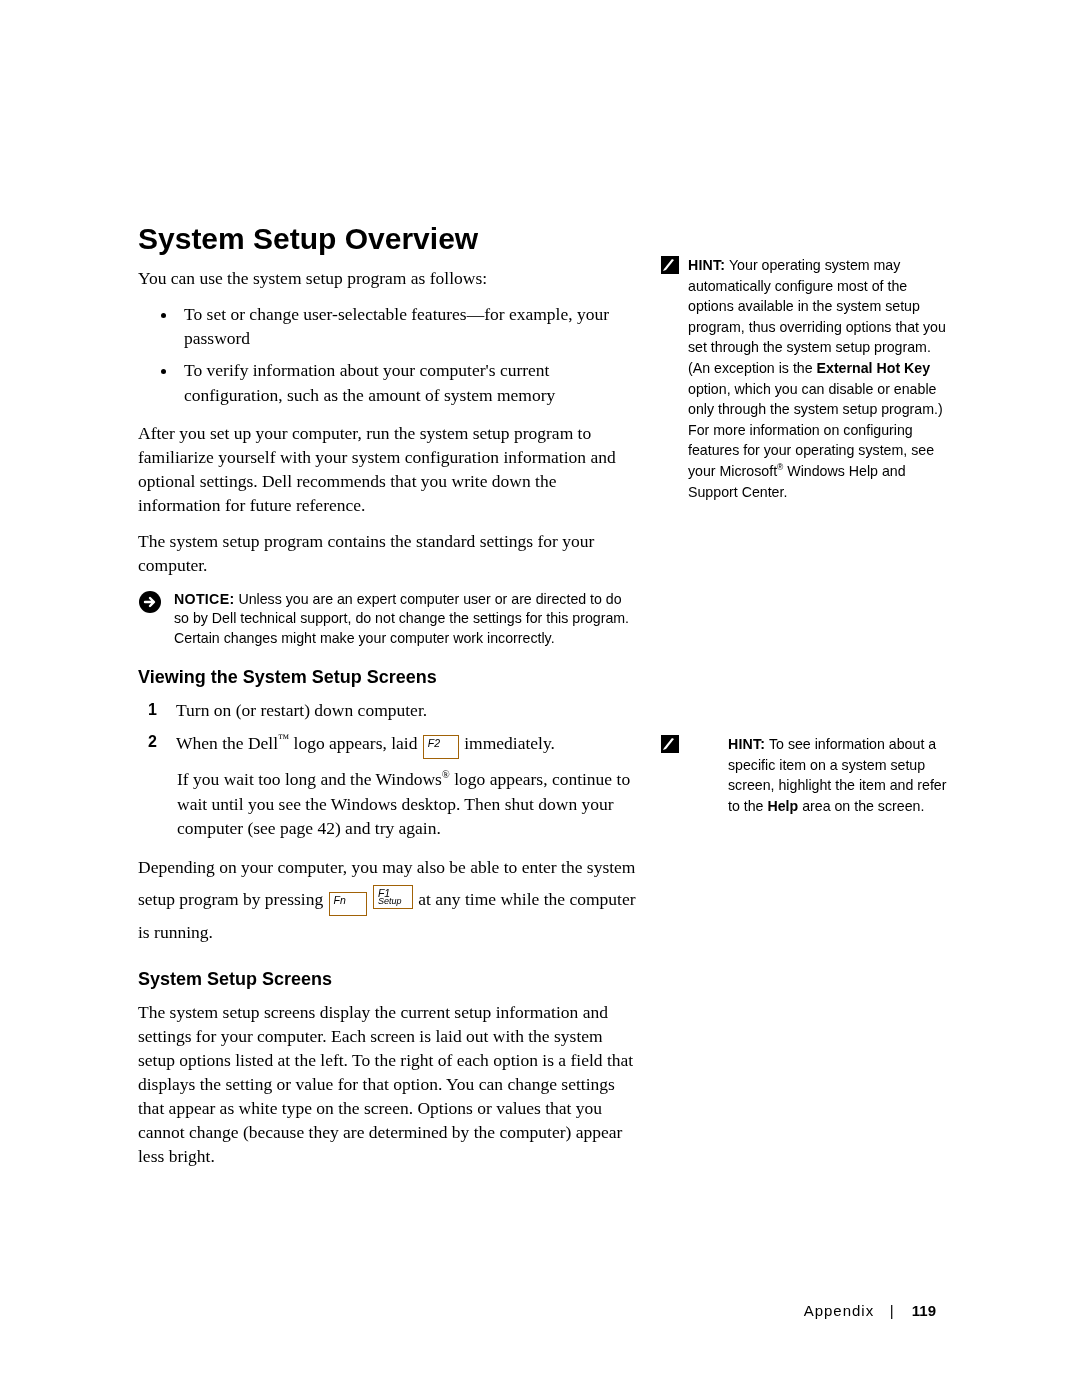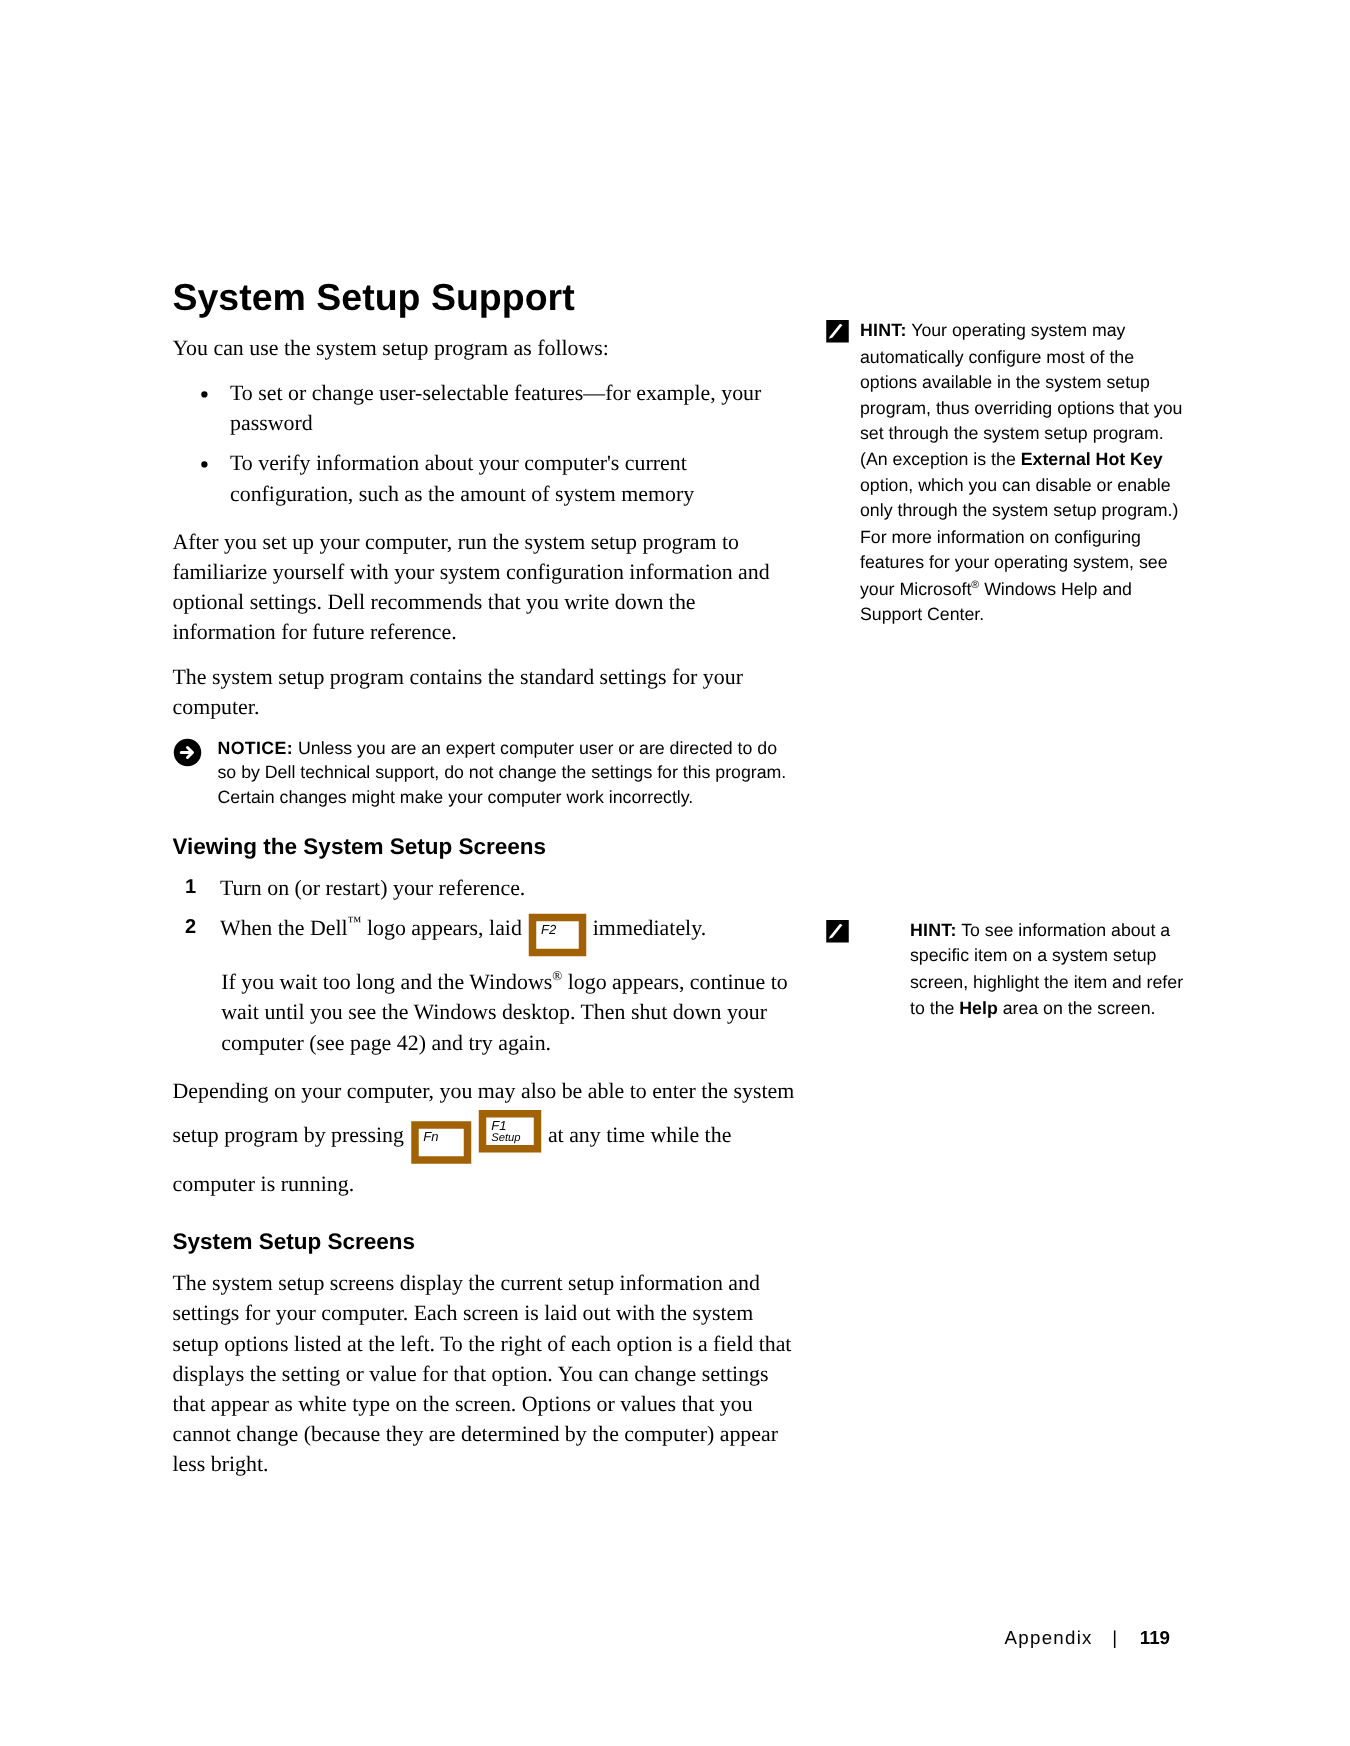--- a/index.html
+++ b/index.html
@@ -96,21 +96,21 @@
     font-weight: 700;
     font-size: 16px;
   }
   .step-sub {
     font-size: 17.5px;
     line-height: 1.4;
     margin: 8px 0 0 1px;
   }
   .key {
     display: inline-block;
-    border: 6px solid #a16207;
+    border: 1px solid #a16207;
     font-family: Arial, Helvetica, sans-serif;
     font-style: italic;
     font-size: 10.5px;
     line-height: 1;
     padding: 2px 4px 4px 4px;
     min-width: 28px;
     height: 16px;
     vertical-align: 1px;
     position: relative;
     margin: 0 1px;
@@ -151,21 +151,21 @@
     margin-top: 535px;
     gap: 40px;
   }
 </style>
 </head>
 <body>
 
 <div class="page">
 
   <div class="main-col">
-    <h1>System Setup Support</h1>
+    <h1>System Setup Overview</h1>
 
     <p class="body">You can use the system setup program as follows:</p>
 
     <ul class="bullets">
       <li>To set or change user-selectable features—for example, your password</li>
       <li>To verify information about your computer's current configuration, such as the amount of system memory</li>
     </ul>
 
     <p class="body">After you set up your computer, run the system setup program to familiarize yourself with your system configuration information and optional settings. Dell recommends that you write down the information for future reference.</p>
 
@@ -181,21 +181,21 @@
       <div class="notice-text">
         <b>NOTICE:</b>
         <span>Unless you are an expert computer user or are directed to do so by Dell technical support, do not change the settings for this program. Certain changes might make your computer work incorrectly.</span>
       </div>
     </div>
 
     <h2 class="sub">Viewing the System Setup Screens</h2>
 
     <ol class="steps">
       <li>
-        <span>Turn on (or restart) your reference.</span>
+        <span>Turn on (or restart) down computer.</span>
       </li>
       <li>
         <span>When the Dell</span><span class="tm">™</span><span> logo appears, laid </span><span class="key key-wide"><span class="top">F2</span></span><span> immediately.</span>
         <p class="step-sub">
           <span>If you wait too long and the Windows</span><sup class="reg">®</sup><span> logo appears, continue to wait until you see the Windows desktop. Then shut down your computer (see page 42) and try again.</span>
         </p>
       </li>
     </ol>
 
     <p class="body" style="line-height:1.85;">

